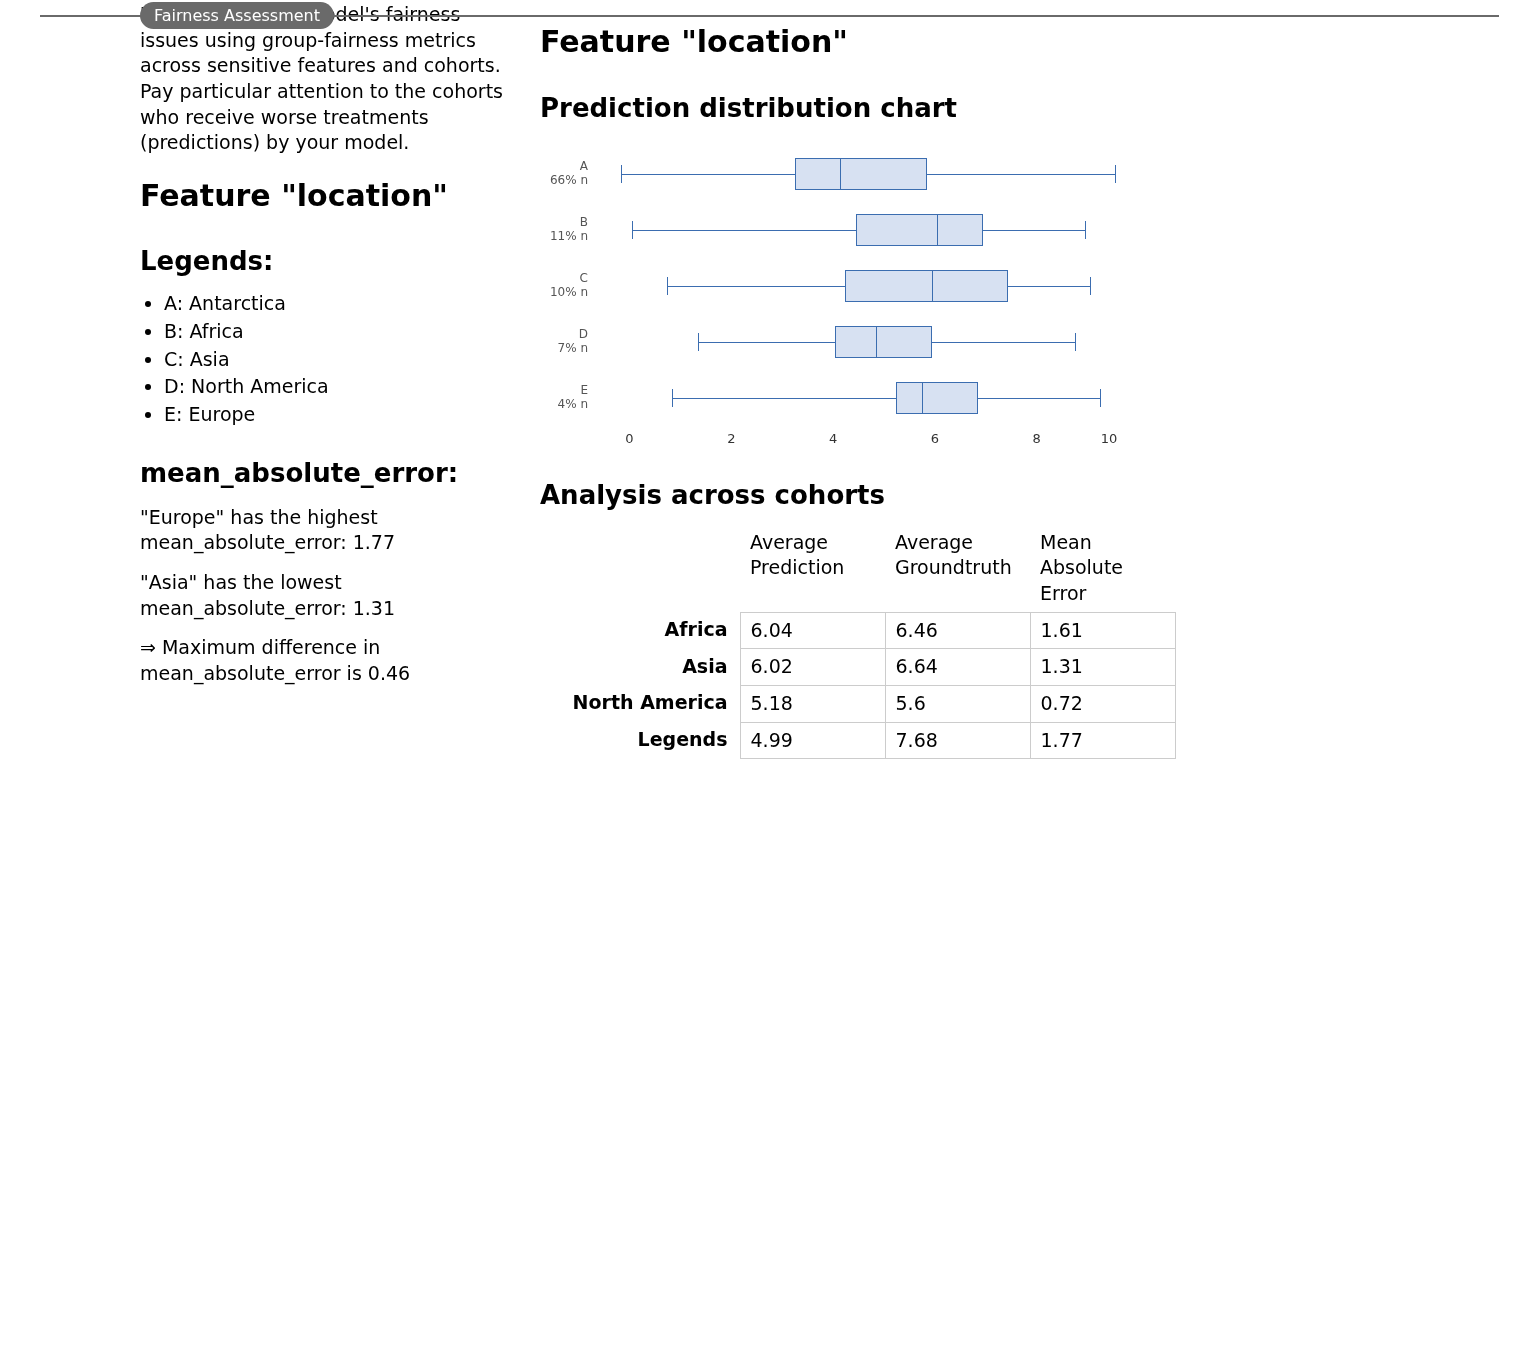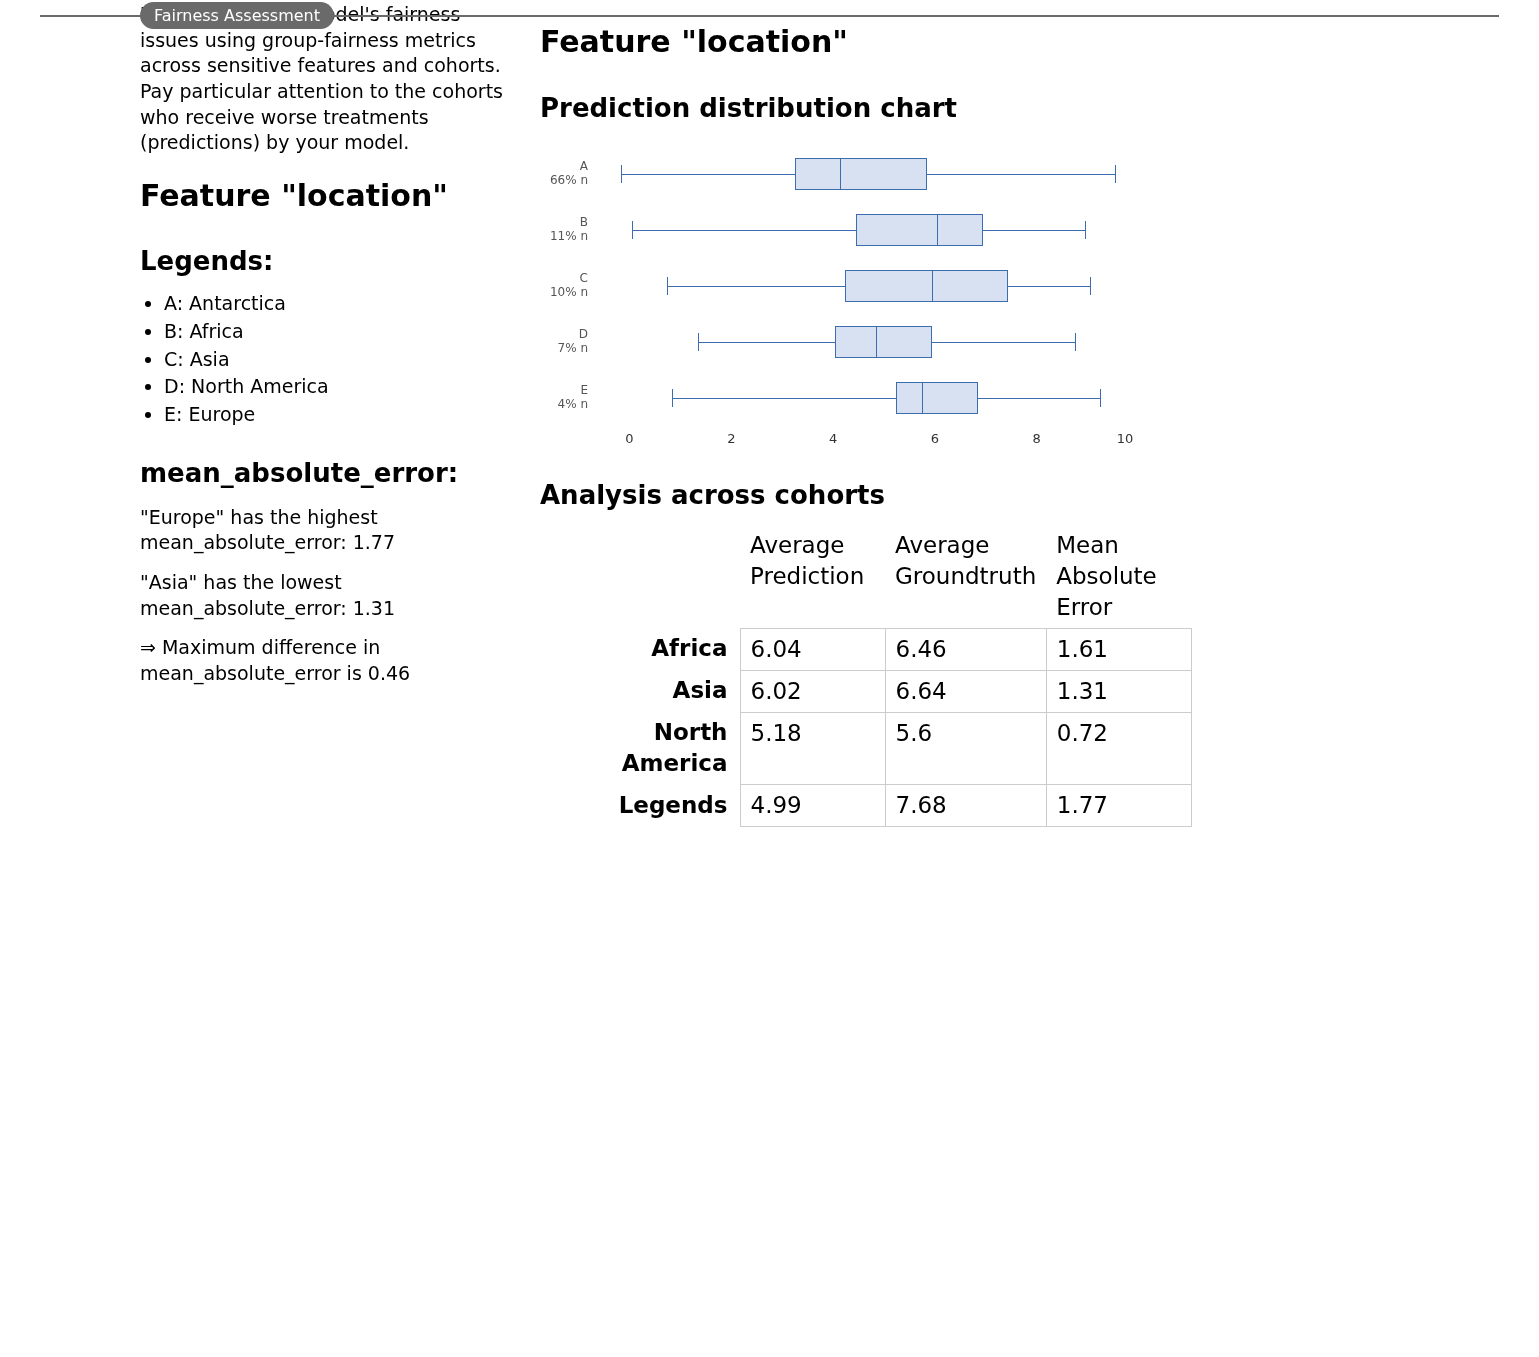--- a/index.html
+++ b/index.html
@@ -114,21 +114,21 @@
   }
   .xaxis .tick {
     position: absolute;
     top: 4px;
     transform: translateX(-50%);
   }
   
   table.cohort {
     border-collapse: collapse;
     margin-top: 10px;
-    font-size: 23px;
+    font-size: 19px;
   }
   table.cohort th, table.cohort td {
     padding: 5px 10px;
     text-align: left;
     vertical-align: top;
   }
   table.cohort thead th {
     font-weight: 400;
     border: none;
   }
@@ -230,21 +230,21 @@
               <div class="box" style="left: 300.364px; width: 81.4545px;"></div>
               <div class="median" style="left: 325.818px;"></div>
             </div>
           </div>
           <div class="xaxis" style="width: 560px;">
             <div class="tick" style="left: 25.4545px;">0</div>
             <div class="tick" style="left: 127.273px;">2</div>
             <div class="tick" style="left: 229.091px;">4</div>
             <div class="tick" style="left: 330.909px;">6</div>
             <div class="tick" style="left: 432.727px;">8</div>
-            <div class="tick" style="left: 521px; text-align: right;">10</div>
+            <div class="tick" style="left: 505px; text-align: right;">10</div>
           </div>
         </div>
 
       <h3 class="sub">Analysis across cohorts</h3>
 
       <table class="cohort">
         <thead>
           <tr>
             <th></th>
             <th>Average Prediction</th>

